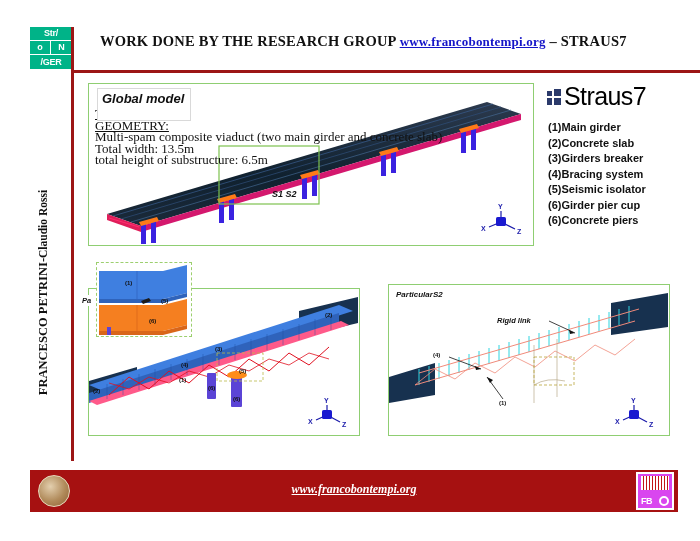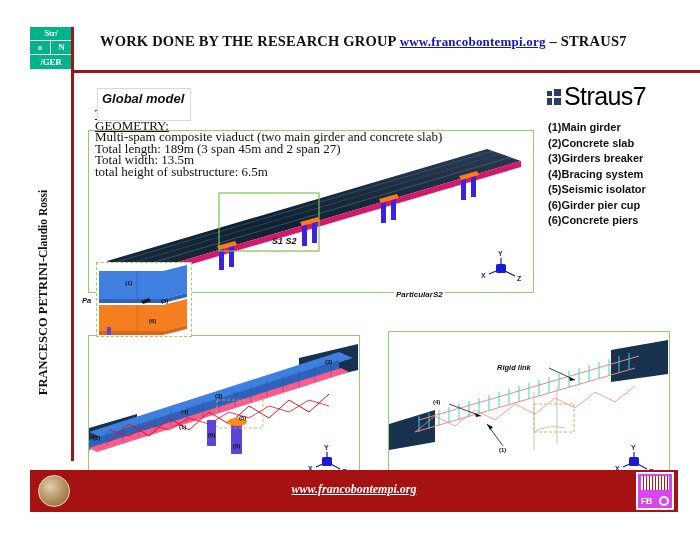--- a/index.html
+++ b/index.html
@@ -5,21 +5,21 @@
   html,body{margin:0;padding:0;background:#ffffff;}
   body{width:700px;height:541px;position:relative;overflow:hidden;
        font-family:"Liberation Serif",serif;color:#111;}
 
   .slide{position:absolute;inset:0;background:#fff;}
 
   
   .stronger-logo{position:absolute;left:30px;top:27px;width:42px;height:42px;
       background:#00b388;display:grid;grid-template-columns:1fr 1fr;
       grid-template-rows:1fr 1fr 1fr;box-sizing:border-box;}
-  .stronger-logo span{font-family:Liberation Serif, serif;font-size:9px;
+  .stronger-logo span{font-family:Liberation Sans, sans-serif;font-size:9px;
       font-weight:700;color:#ffffff;display:flex;align-items:center;
       justify-content:center;line-height:1;letter-spacing:-.2px;}
   .sl-r1{grid-column:1/3;border-bottom:1px solid #fff;text-align:center;}
   .sl-r2a{border-right:1px solid #fff;border-bottom:1px solid #fff;}
   .sl-r2b{border-bottom:1px solid #fff;}
   .sl-r3{grid-column:1/3;}
 
   .title{position:absolute;left:100px;top:33px;font-size:14.5px;font-weight:700;
       letter-spacing:.2px;white-space:nowrap;}
   .title .url{color:#1414c8;text-decoration:underline;font-size:13px;}
@@ -28,21 +28,21 @@
   .hr-red{position:absolute;left:71px;top:70px;width:629px;height:3px;background:#9c1616;}
   .vr-red{position:absolute;left:71px;top:27px;width:3px;height:434px;background:#9c1616;}
 
   
   .author{position:absolute;left:-82px;top:285px;width:250px;
       transform:rotate(-90deg);transform-origin:center;
       font-size:12.5px;font-weight:700;text-align:center;white-space:nowrap;}
   .author .small{font-size:11.5px;}
 
   
-  .panel{position:absolute;border:1.5px solid #8fce72;background:#fff;box-sizing:border-box;margin-top:47px;}
+  .panel{position:absolute;border:1.5px solid #8fce72;background:#fff;box-sizing:border-box;}
   #panel-global{left:88px;top:83px;width:446px;height:163px;}
   #panel-s1{left:88px;top:288px;width:272px;height:148px;}
   #panel-s2{left:388px;top:284px;width:282px;height:152px;}
 
   .panel-cap{position:absolute;font-family:"Liberation Sans",sans-serif;
       font-style:italic;font-weight:700;background:#fff;z-index:6;}
   #cap-global{left:97px;top:88px;font-size:13px;padding:2px 6px 14px 4px;
       border:1px solid #d9d9d9;}
   #cap-s1{left:80px;top:295px;font-size:7.5px;padding:1px 2px;}
   #cap-s2{left:394px;top:289px;font-size:8px;padding:1px 2px;}
@@ -174,21 +174,20 @@
       </g>
     </svg>
   </div>
 
   <div class="panel-cap" id="cap-global">Global model</div>
 
   <div class="spec">
     <div><u>TYPE:</u></div>
     <div><u>GEOMETRY:</u></div>
     <div>Multi-spam composite viaduct (two main girder and concrete slab)</div>
-    <div>Total length: 189m (3 span 45m and 2 span 27)</div>
     <div>Total width: 13.5m</div>
     <div>total height of substructure: 6.5m</div>
   </div>
 
   <div class="straus">
     <span class="straus-mark">
       <i></i>
         <i></i>
         <i></i>
         <i></i>

